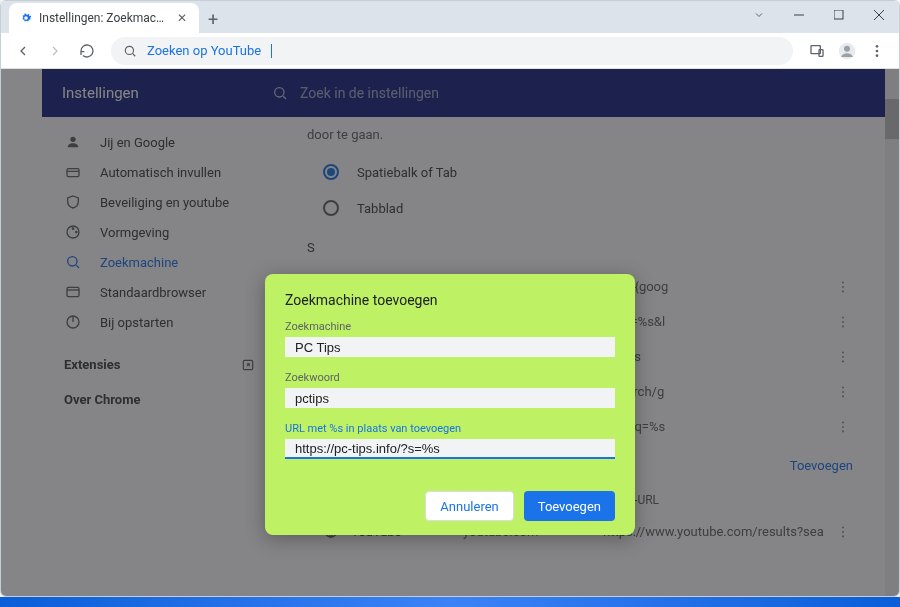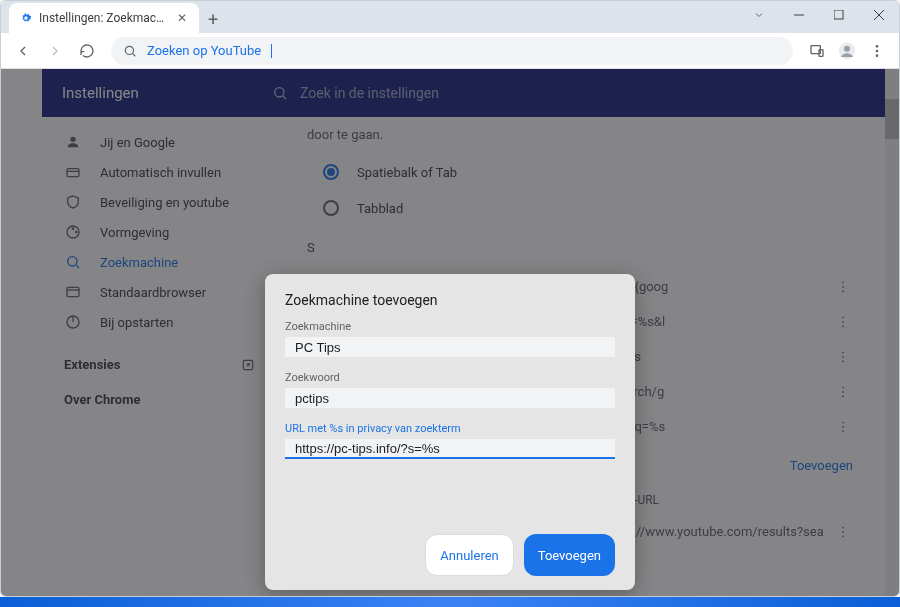--- a/index.html
+++ b/index.html
@@ -65,28 +65,28 @@
   .section-header .add { color:#1a73e8; }
   .header-row { display:flex; padding: 6px 16px; font-size:12px; color:#5f6368; }
   .header-row .h1 { width: 140px; }
   .header-row .h2 { width: 140px; }
   .header-row .h3 { flex: 1; }
   
   
   .dim { position:absolute; top:0; left:0; right:0; bottom:0; background: rgba(32,33,36,0.55); }
   
   
-  .dialog { position:absolute; top:205px; left: 264px; width: 370px; background:#e5e5e5; border-radius:8px; box-shadow: 0 4px 20px rgba(0,0,0,0.3); padding: 18px 20px 14px; }
+  .dialog { position:absolute; top:205px; left: 264px; width: 370px; background:#bef264; border-radius:8px; box-shadow: 0 4px 20px rgba(0,0,0,0.3); padding: 18px 20px 14px; }
   .dialog-title { font-size:14px; color:#202124; margin-bottom:12px; }
   .field-label { font-size:11px; color:#5f6368; margin-bottom:4px; }
   .field-label.active { color:#1a73e8; }
   .field-input { width:100%; height:20px; background:#f1f3f4; border:none; padding: 0 10px; font-size:13px; color:#202124; outline:none; margin-bottom:14px; }
   .field-input.active { border-bottom: 2px solid #1a73e8; }
   .dialog-actions { display:flex; justify-content:flex-end; gap:10px; margin-top: 18px; }
-  .btn { height:42px; padding:0 14px; border-radius:12px; font-size:13px; display:flex; align-items:center; cursor:pointer;margin-top:43px; }
+  .btn { height:30px; padding:0 14px; border-radius:4px; font-size:13px; display:flex; align-items:center; cursor:pointer; }
   .btn.secondary { background:#fff; border:1px solid #dadce0; color:#1a73e8; }
   .btn.primary { background:#1a73e8; color:#fff; border:none; }
   
   
   .taskbar { position:absolute; bottom:0; left:0; right:0; height:10px; background: linear-gradient(90deg,#0b5ed7,#3b82f6,#0b5ed7); }
   
   svg { display:block; }
 </style>
 </head>
 <body>
@@ -351,21 +351,21 @@
       </div>
 
     <div class="dim"></div>
 
     <div class="dialog">
       <div class="dialog-title">Zoekmachine toevoegen</div>
       <div class="field-label">Zoekmachine</div>
       <input class="field-input" value="PC Tips" style="">
       <div class="field-label">Zoekwoord</div>
       <input class="field-input" value="pctips" style="">
-      <div class="field-label active">URL met %s in privacy van zoekterm</div>
+      <div class="field-label active">URL met %s in plaats van toevoegen</div>
       <input class="field-input active" value="https://pc-tips.info/?s=%s" style="">
       <div class="dialog-actions">
         <div class="btn secondary">Annuleren</div>
         <div class="btn primary">Toevoegen</div>
       </div>
     </div>
 
   </div>
 </div>
 

